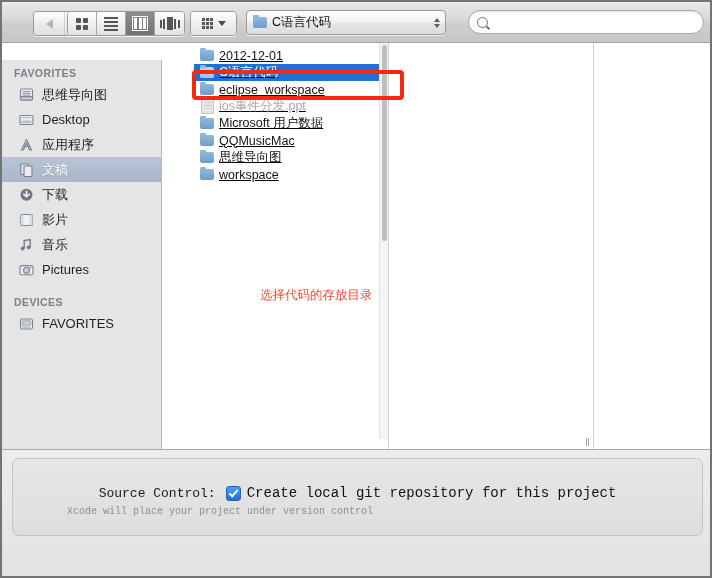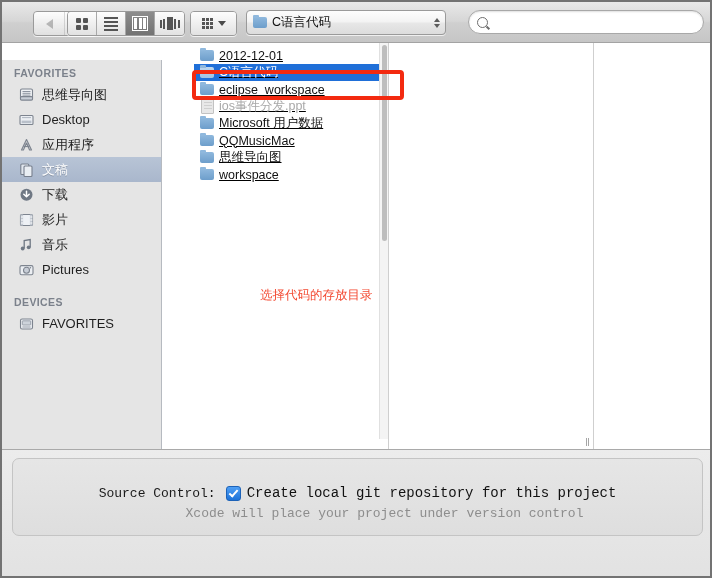--- a/index.html
+++ b/index.html
@@ -254,21 +254,21 @@
     position: relative; flex: none;
   }
   .checkbox::after {
     content: ""; position: absolute; left: 4px; top: 1px;
     width: 3px; height: 7px; border: solid #fff;
     border-width: 0 2px 2px 0; transform: rotate(42deg);
   }
   .sc-check-label { font-size: 14px; color: #111; }
   .sc-sub {
     position: absolute; left: 0; right: 0; top: 47px;
-    text-align: center; font-size: 13px; color: #8d8d8d;
+    font-size: 10px; color: #8d8d8d;
     padding-left: 54px;
   }
 </style>
 </head>
 <body>
 
 <div id="app">
 
   <div class="toolbar">
 

